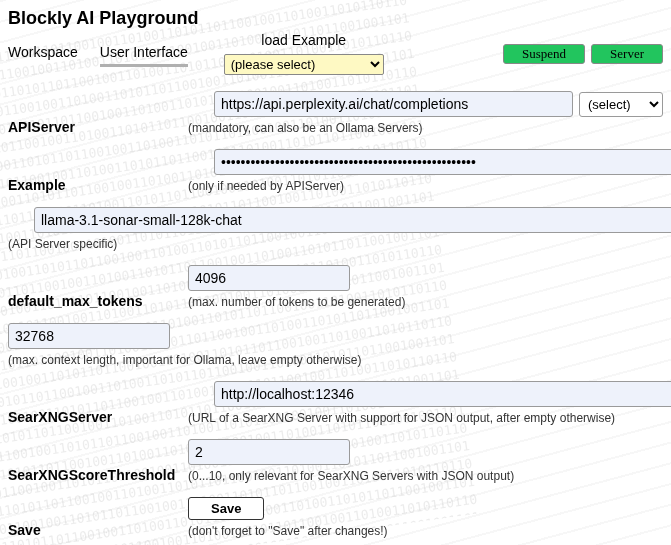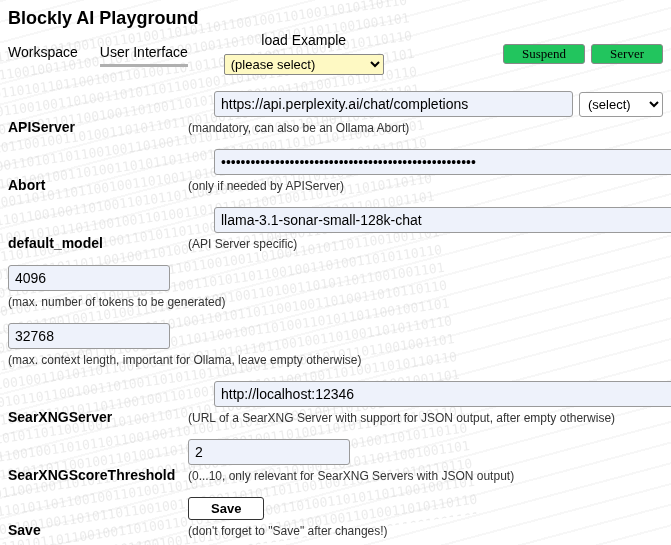--- a/index.html
+++ b/index.html
@@ -197,41 +197,41 @@
 
     <div class="row">
       <div class="label">APIServer</div>
       <div class="field">
         <div class="field-row">
           <input type="text" class="full" value="https://api.perplexity.ai/chat/completions" style="">
           <select class="sel">
             <option>(select)</option>
           </select>
         </div>
-        <div class="hint">(mandatory, can also be an Ollama Abort)</div>
-      </div>
-    </div>
-
-    <div class="row">
-      <div class="label">Abort</div>
+        <div class="hint">(mandatory, can also be an Ollama Servers)</div>
+      </div>
+    </div>
+
+    <div class="row">
+      <div class="label">Example</div>
       <div class="field">
         <input type="password" class="full" value="••••••••••••••••••••••••••••••••••••••••••••••••••••" style="">
         <div class="hint">(only if needed by APIServer)</div>
       </div>
     </div>
 
     <div class="row">
-      <div class="label">default_model</div>
       <div class="field">
         <input type="text" class="full" value="llama-3.1-sonar-small-128k-chat" style="">
         <div class="hint">(API Server specific)</div>
       </div>
     </div>
 
     <div class="row">
+      <div class="label">default_max_tokens</div>
       <div class="field">
         <input type="text" class="med" value="4096" style="">
         <div class="hint">(max. number of tokens to be generated)</div>
       </div>
     </div>
 
     <div class="row">
       <div class="field">
         <input type="text" class="med" value="32768" style="">
         <div class="hint">(max. context length, important for Ollama, leave empty otherwise)</div>

